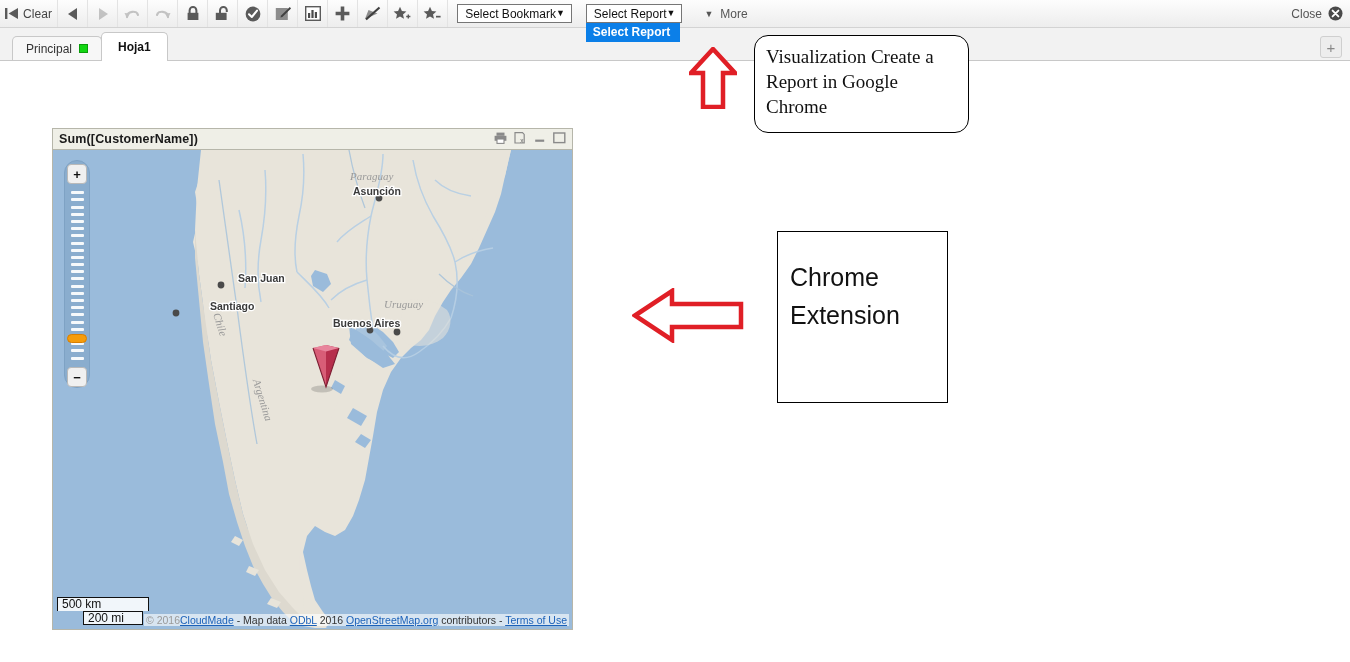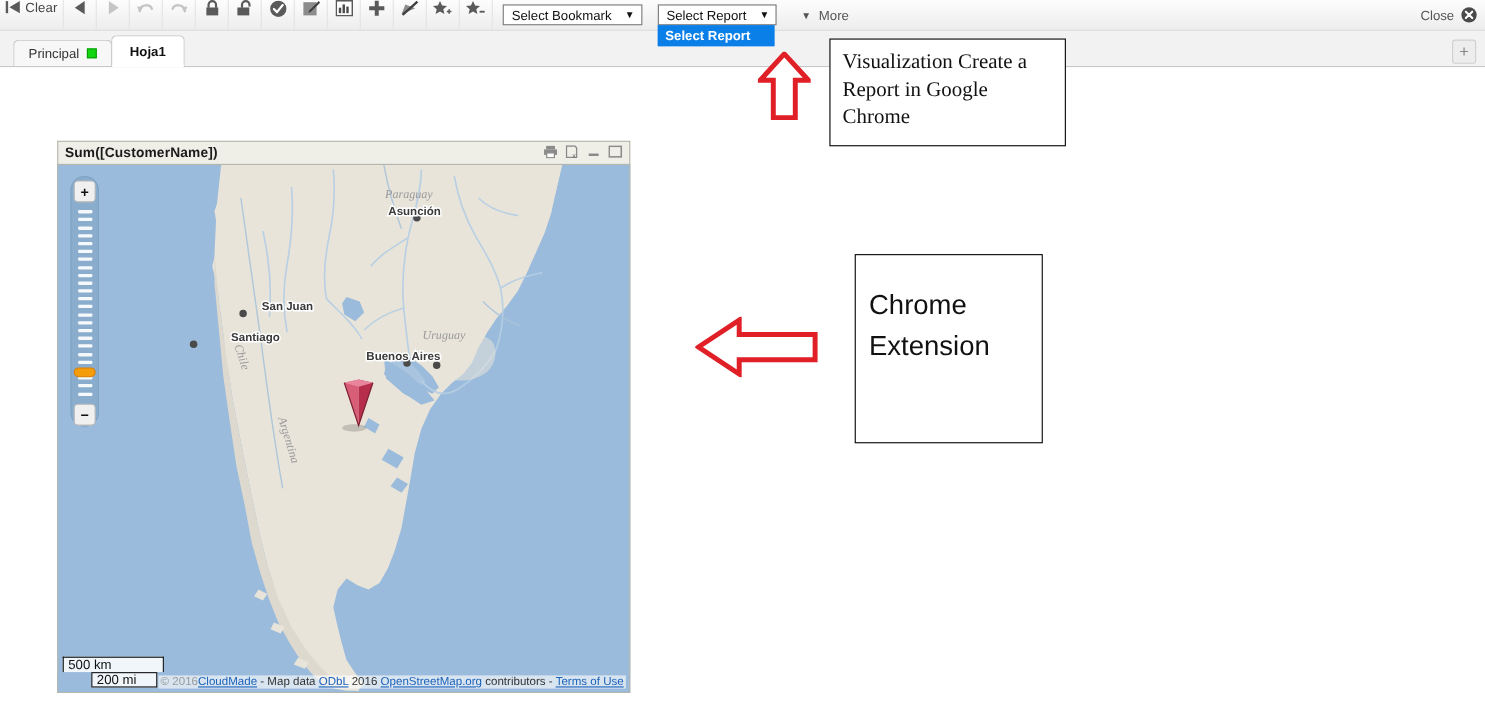--- a/index.html
+++ b/index.html
@@ -13,35 +13,35 @@
 
   
   .toolbar {
     position: absolute; left: 0; top: 0; width: 1350px; height: 28px;
     background: linear-gradient(to bottom, #fdfdfd 0%, #f4f4f4 55%, #ededed 100%);
     border-bottom: 1px solid #d3d3d3;
     display: flex; align-items: center;
   }
   .tb-btn {
     height: 27px; min-width: 30px; padding: 0 5px;
-    display: flex; align-items: flex-start; justify-content: center; gap: 4px;
+    display: flex; align-items: center; justify-content: center; gap: 4px;
     border-right: 1px solid #e3e3e3;
     color: #555; font-size: 12px; cursor: default;
   }
   .tb-btn.first { border-left: none; }
   .tb-label { font-size: 12px; color: #444; letter-spacing: .1px; }
   .ico { display: inline-block; line-height: 0; }
   .ico svg { display: block; }
   .dis { opacity: .32; }
 
   .tb-select {
     height: 19px; margin-left: 9px; margin-right: 2px;
     padding: 0 6px 0 7px;
     background: #ffffff; border: 1px solid #767676;
-    display: flex; align-items: center; gap: 12px;
+    display: flex; align-items: center; gap: 0;
     font-size: 12px; color: #111; cursor: default;
     position: relative;
   }
   .tb-select .caret { font-size: 9px; line-height: 1; }
   .tb-select.report { margin-left: 12px; }
   .dropdown-pop {
     position: absolute; left: -1px; top: 18px;
     width: 100%; background: #0b7fe8;
     border: 1px solid #0b7fe8;
     padding: 1px 0 2px 6px;
@@ -149,21 +149,21 @@
   
   .mlabel { font-family: "Liberation Sans", sans-serif; font-size: 9.5px; font-weight: bold; fill: #3a3a3a; }
   .mlabel.big { font-size: 10.5px; }
   .ctry { font-family: "Liberation Serif", serif; font-style: italic; font-size: 11px; fill: #9a9a9a; }
 
   
   .note {
     position: absolute; background: #fff; border: 1.5px solid #000;
     z-index: 30;
   }
-  .note-top { left: 754px; top: 35px; width: 215px; height: 98px; padding: 8px 11px 0 11px; }
+  .note-top { left: 754px; top: 35px; width: 215px; height: 98px; padding: 8px 11px 0 11px; border-radius: 14px; }
   .note-top .t { font-family: "Liberation Serif", serif; font-size: 19px; color: #111; line-height: 25px; }
   .note-bottom { left: 777px; top: 231px; width: 171px; height: 172px; padding: 26px 0 0 12px; }
   .note-bottom .t { font-family: "Liberation Sans", sans-serif; font-size: 25px; color: #111; line-height: 38px; }
 
   .arrow { position: absolute; z-index: 31; }
   .arrow-up { left: 689px; top: 47px; }
   .arrow-left { left: 632px; top: 288px; }
 </style>
 </head>
 <body>

